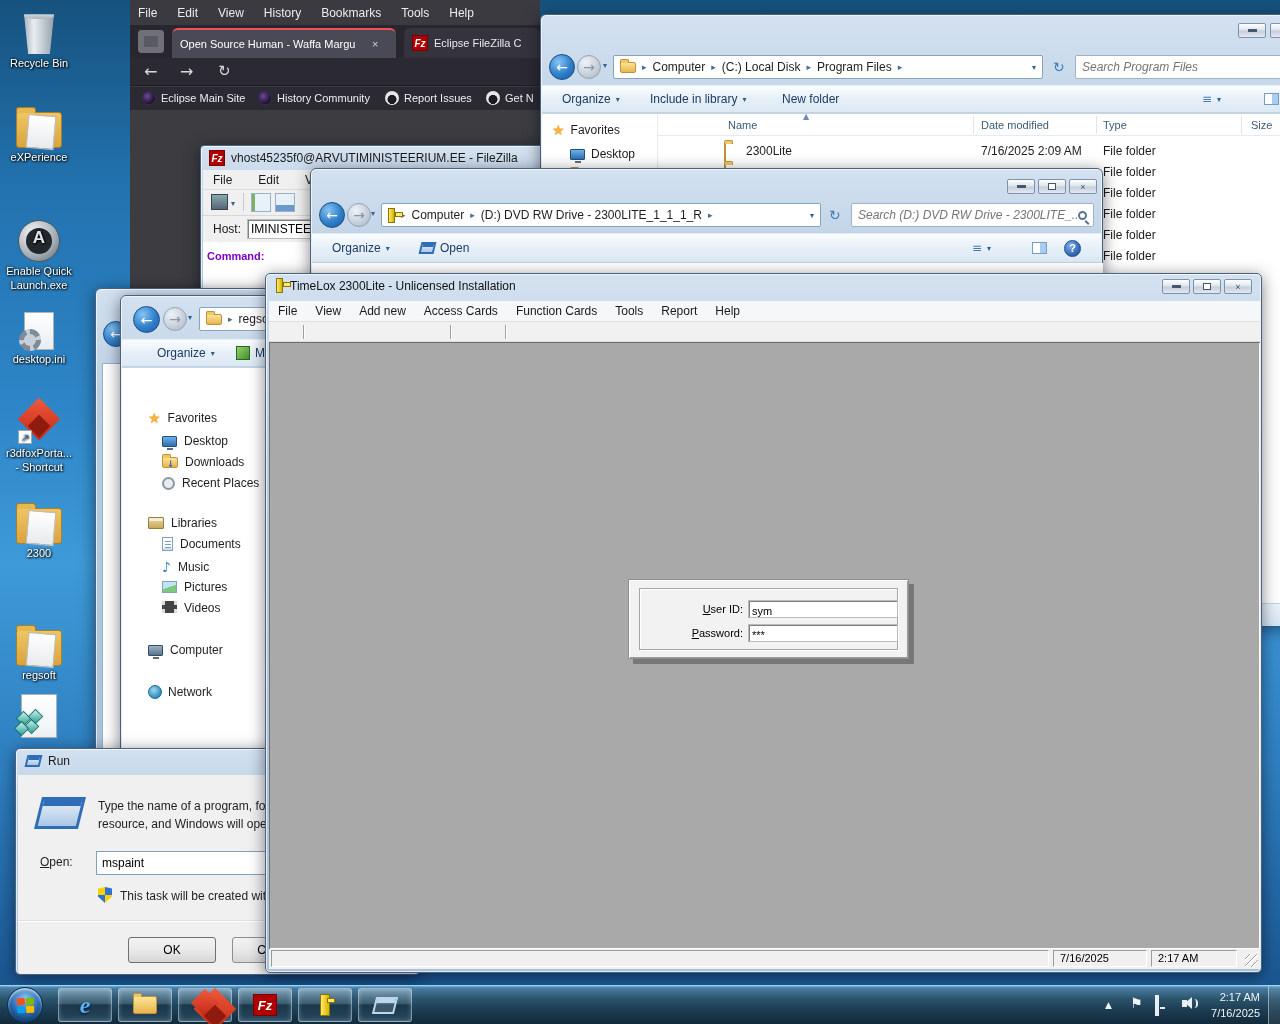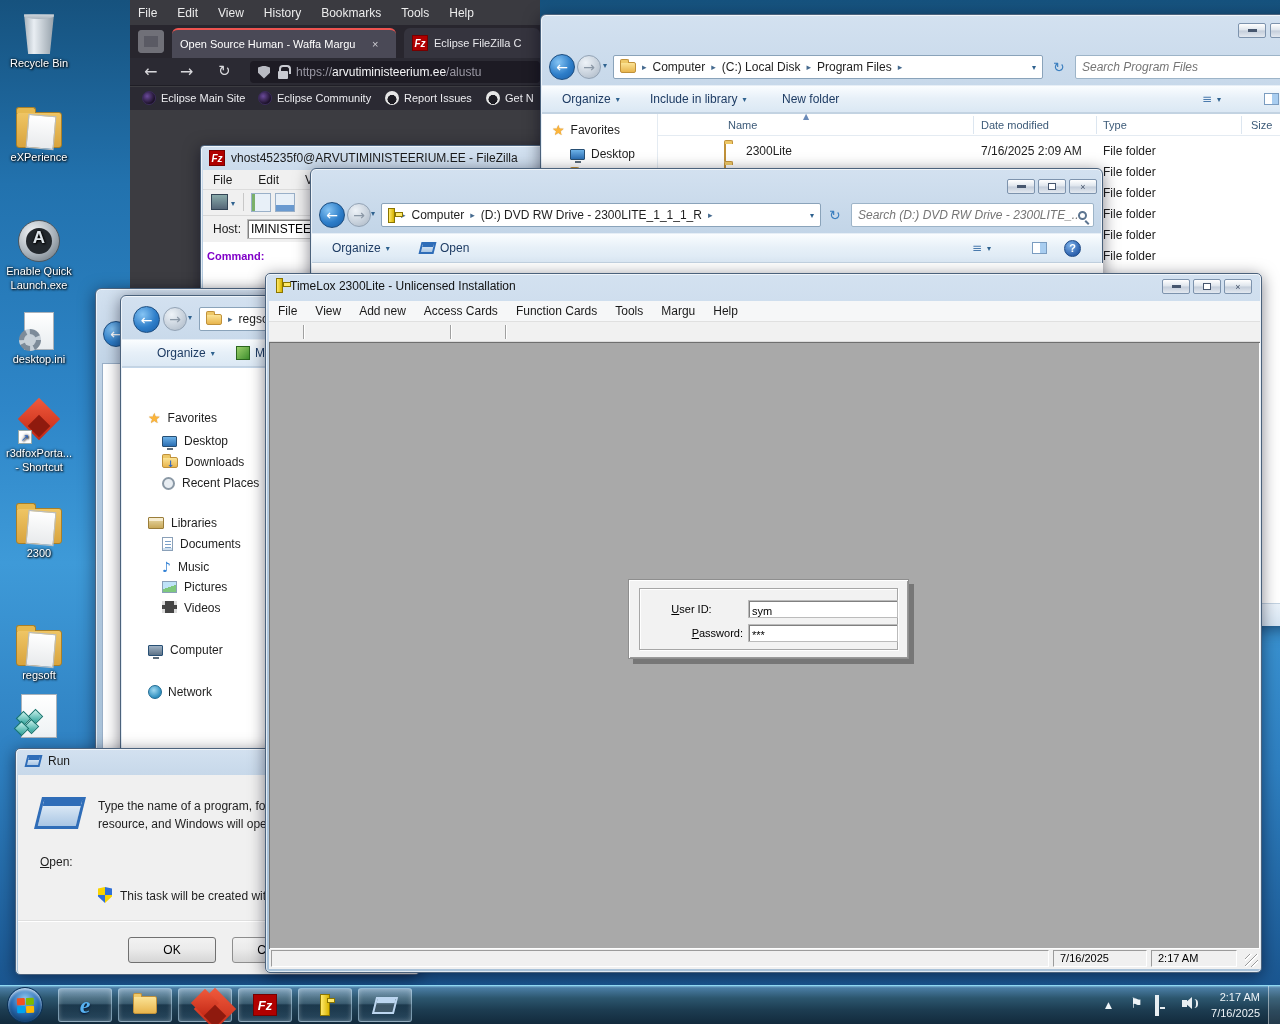--- a/index.html
+++ b/index.html
@@ -194,36 +194,29 @@
       </div>
       <div class="abs" style="left:274px;top:3px;width:136px;height:30px;border-radius:6px 6px 0 0;background:#35343e;color:#e8e8ec;font-size:11px;display:flex;align-items:center;gap:6px;padding:0 8px">
         <span class="fzico">Fz</span>
         <span style="overflow:hidden;white-space:nowrap">Eclipse FileZilla C</span>
       </div>
     </div>
     <div class="abs" style="left:0;top:58px;width:100%;height:28px;background:#2b2a33;border-bottom:1px solid #1f1e26">
       <span class="abs ico" style="left:14px;top:4px;color:#d8d8dc;font-size:16px">←</span>
       <span class="abs ico" style="left:50px;top:4px;color:#d8d8dc;font-size:16px">→</span>
       <span class="abs ico" style="left:88px;top:4px;color:#d8d8dc;font-size:15px">↻</span>
-      <div class="abs" style="left:120px;top:3px;width:290px;height:22px;border-radius:4px;background:#1d1b24;display:flex;align-items:center;gap:8px;padding:0 8px">
-        <span class="shld"></span>
-        <span class="lck"></span>
-        <span style="font-size:12px;white-space:nowrap;overflow:hidden">
-          <span style="color:#9a98a4">https://</span><span style="color:#f5f5f7">arvutiministeerium.ee</span><span style="color:#9a98a4">/alustu</span>
-        </span>
-      </div>
     </div>
     <div class="abs" style="left:0;top:87px;width:100%;height:23px;background:#2b2a33;color:#ececf0;font-size:11px">
       <span class="abs" style="left:12px;top:4px;display:flex;gap:5px;align-items:center">
           <i class="ecl"></i>
           <span>Eclipse Main Site</span>
         </span>
       <span class="abs" style="left:128px;top:4px;display:flex;gap:5px;align-items:center">
           <i class="ecl"></i>
-          <span>Eclipse Community</span>
+          <span>History Community</span>
         </span>
       <span class="abs" style="left:255px;top:4px;display:flex;gap:5px;align-items:center">
           <i class="gh"></i>
           <span>Report Issues</span>
         </span>
       <span class="abs" style="left:356px;top:4px;display:flex;gap:5px;align-items:center">
           <i class="gh"></i>
           <span>Get N</span>
         </span>
     </div>
@@ -502,20 +495,21 @@
     </div>
     <div class="abs" style="left:2px;top:26px;width:401px;height:199px;background:#f0f0f0;border-radius:0 0 4px 4px">
       <div class="abs" style="left:20px;top:22px">
           <div class="rung"></div>
         </div>
       <div class="abs" style="left:80px;top:22px;width:320px;font-size:12px;color:#1e1e1e;line-height:1.5;white-space:nowrap">
         <div>Type the name of a program, folde</div>
         <div>resource, and Windows will open it</div>
       </div>
       <span class="abs mn" style="left:22px;top:80px;font-size:12px;color:#1e1e1e">Open:</span>
+      <span class="cfield" style="left:78px;top:76px;width:312px;height:24px;border:1px solid #7fa0c0;box-shadow:none"><input readonly="" style="font-size: 12px; padding: 2px 5px;" value="mspaint"></span>
       <span class="abs uacs" style="left:80px;top:112px"></span>
       <span class="abs" style="left:102px;top:114px;font-size:12px;color:#1e1e1e;white-space:nowrap">This task will be created with a</span>
       <div class="abs" style="left:0;top:145px;width:100%;height:1px;background:#dfdfdf;box-shadow:0 1px 0 #fff"></div>
       <button class="abs" style="left:110px;top:162px;width:88px;height:26px;border:1px solid #707070;border-radius:3px;background:linear-gradient(#f2f2f2,#ebebeb 45%,#d6d6d6);font-size:12px;font-family:'Liberation Sans',sans-serif">OK</button>
       <button class="abs" style="left:214px;top:162px;width:88px;height:26px;border:1px solid #8e8e8e;border-radius:3px;background:linear-gradient(#f2f2f2,#ebebeb 45%,#d6d6d6);font-size:12px;font-family:'Liberation Sans',sans-serif">Cancel</button>
     </div>
   </div>
 
   <div class="win" style="left:265px;top:273px;width:997px;height:700px;z-index:40;border-radius:5px">
     <div class="abs" style="left:10px;top:4px;display:flex;align-items:center;gap:7px;font-size:12px;color:#111">
@@ -531,33 +525,33 @@
     <div class="wbtn" style="left:958px;top:5px">
         <i>×</i>
       </div>
     <div class="abs menu12" style="left:3px;top:27px;width:991px;height:21px;background:#f6f7f8;border-bottom:1px solid #e0e0e0">
       <span>File</span>
       <span>View</span>
       <span>Add new</span>
       <span>Access Cards</span>
       <span>Function Cards</span>
       <span>Tools</span>
-      <span>Margu</span>
+      <span>Report</span>
       <span>Help</span>
     </div>
     <div class="abs" style="left:3px;top:48px;width:991px;height:20px;background:#f1f1f1;border-bottom:1px solid #dcdcdc">
       <span class="abs" style="left:34px;top:3px;width:1px;height:14px;background:#a0a0a0;box-shadow:1px 0 0 #fff"></span>
       <span class="abs" style="left:181px;top:3px;width:1px;height:14px;background:#a0a0a0;box-shadow:1px 0 0 #fff"></span>
       <span class="abs" style="left:236px;top:3px;width:1px;height:14px;background:#a0a0a0;box-shadow:1px 0 0 #fff"></span>
     </div>
     <div class="abs sunken" style="left:3px;top:68px;width:991px;height:607px;background:#a9a9a9">
 
       <div class="abs" style="left:359px;top:237px;width:281px;height:80px;background:#f2f2f2;border:1px solid #8e8e8e;box-shadow:inset 1px 1px 0 #fff,inset -1px -1px 0 #9a9a9a,5px 5px 0 rgba(70,70,70,.5)">
         <div class="abs" style="left:10px;top:8px;right:10px;bottom:8px;border:1px solid #a6a6a6;box-shadow:inset 1px 1px 0 #fff,1px 1px 0 #fff">
-          <span class="abs mn" style="left:0;top:14px;width:103px;text-align:center;font-size:11px;color:#000">User ID:</span>
+          <span class="abs mn" style="left:0;top:14px;width:103px;text-align:right;font-size:11px;color:#000">User ID:</span>
           <span class="cfield" style="left:108px;top:11px;width:150px"><input readonly="" value="sym" style=""></span>
           <span class="abs mn" style="left:0;top:38px;width:103px;text-align:right;font-size:11px;color:#000">Password:</span>
           <span class="cfield" style="left:108px;top:35px;width:150px"><input readonly="" value="***" style=""></span>
         </div>
       </div>
     </div>
     <div class="abs" style="left:3px;top:675px;width:991px;height:20px;background:#f0f0f0">
       <span class="sp" style="left:2px;top:1px;width:778px"></span>
       <span class="sp" style="left:784px;top:1px;width:94px">7/16/2025</span>
       <span class="sp" style="left:882px;top:1px;width:86px">2:17 AM</span>

